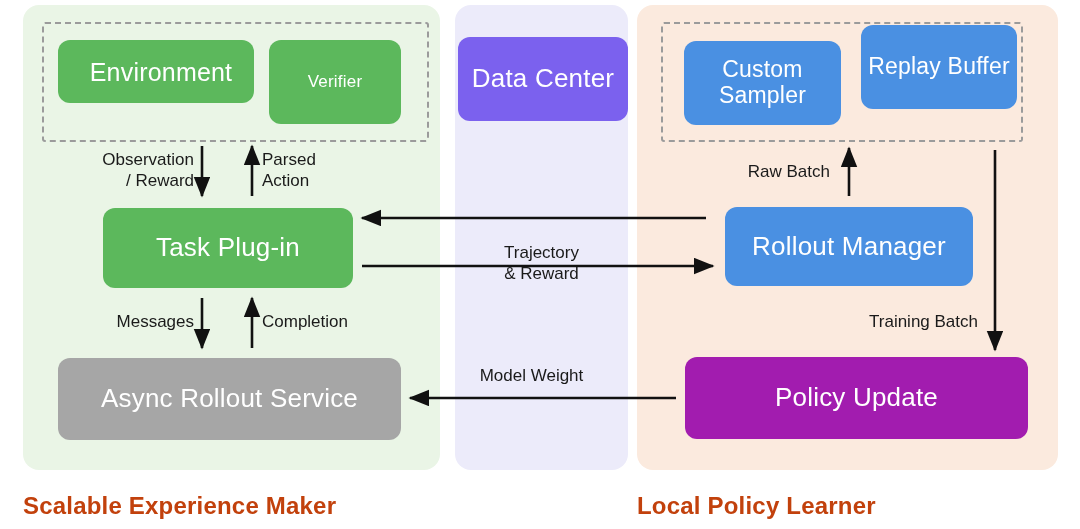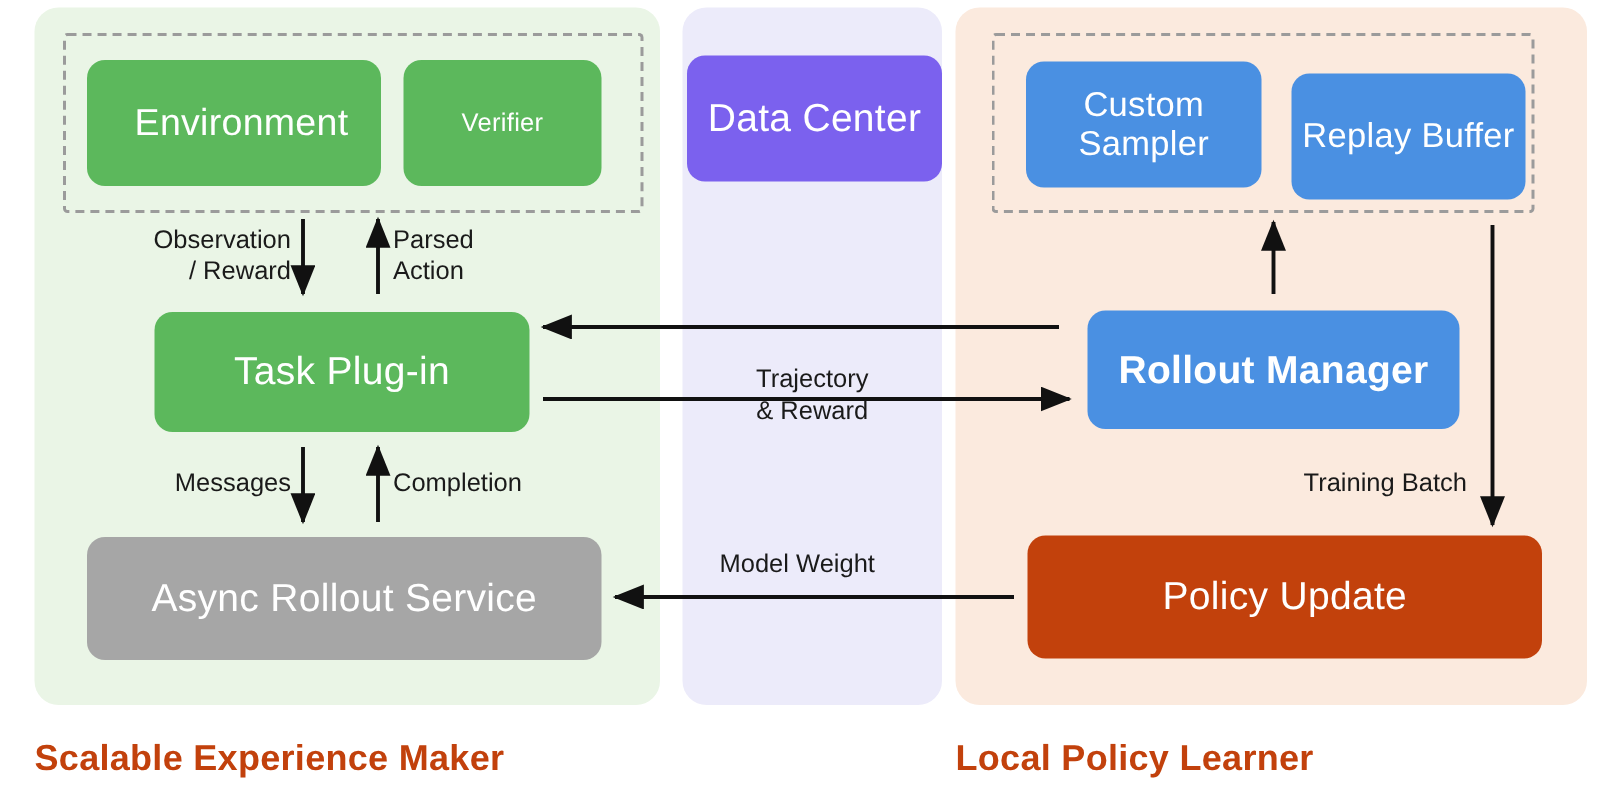--- a/index.html
+++ b/index.html
@@ -55,32 +55,32 @@
     color: #ffffff;
     border-radius: 12px;
     line-height: 1.12;
     font-weight: 400;
     letter-spacing: 0.2px;
     box-sizing: border-box;
     padding: 2px 6px;
   }
   .green  { background: #5cb85c; }
   .blue   { background: #4a90e2; }
-  .orange { background: #c2410c; }
+  .orange { background: #a21caf; }
   .purple { background: #7b61ee; }
   .gray   { background: #a6a6a6; }
 
-  .n-environment { left: 58px;  top: 40px;  width: 196px; height: 84px; font-size: 25px; padding-left: 16px; }
+  .n-environment { left: 58px;  top: 40px;  width: 196px; height: 63px; font-size: 25px; padding-left: 16px; }
   .n-verifier    { left: 269px; top: 40px;  width: 132px; height: 84px; font-size: 17px; }
   .n-taskplugin  { left: 103px; top: 208px; width: 250px; height: 80px; font-size: 26px; }
   .n-async       { left: 58px;  top: 358px; width: 343px; height: 82px; font-size: 26px; }
   .n-datacenter  { left: 458px; top: 37px;  width: 170px; height: 84px; font-size: 26px; }
   .n-sampler     { left: 684px; top: 41px;  width: 157px; height: 84px; font-size: 23px; }
-  .n-replay      { left: 861px; top: 49px;  width: 156px; height: 84px; font-size: 23px; }
-  .n-rollout     { left: 725px; top: 207px; width: 248px; height: 79px; font-size: 26px; font-weight: bold; }
+  .n-replay      { left: 861px; top: 25px;  width: 156px; height: 84px; font-size: 23px; }
+  .n-rollout     { left: 725px; top: 207px; width: 248px; height: 79px; font-size: 26px; }
   .n-policy      { left: 685px; top: 357px; width: 343px; height: 82px; font-size: 26px; }
 
   
   .elabel {
     position: absolute;
     color: #1a1a1a;
     font-size: 17px;
     line-height: 1.22;
     white-space: pre-line;
     text-align: center;
@@ -177,18 +177,19 @@
 / Reward</div>
   <div class="elabel l-parsed left-align">Parsed
 Action</div>
   <div class="elabel l-messages right-align">Messages</div>
   <div class="elabel l-completion left-align">Completion</div>
 
   <div class="elabel l-trajectory">Trajectory
 &amp; Reward</div>
   <div class="elabel l-modelweight">Model Weight</div>
 
+  <div class="elabel l-rawbatch right-align">Raw Batch</div>
   <div class="elabel l-training right-align">Training Batch</div>
 
   <div class="caption cap-left">Scalable Experience Maker</div>
   <div class="caption cap-right">Local Policy Learner</div>
 
 </div>
 
 </body></html>

